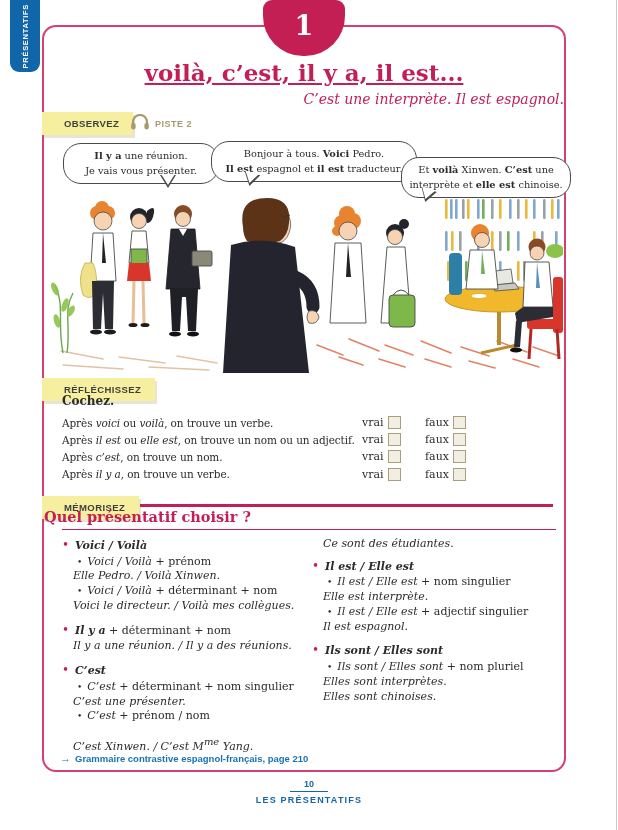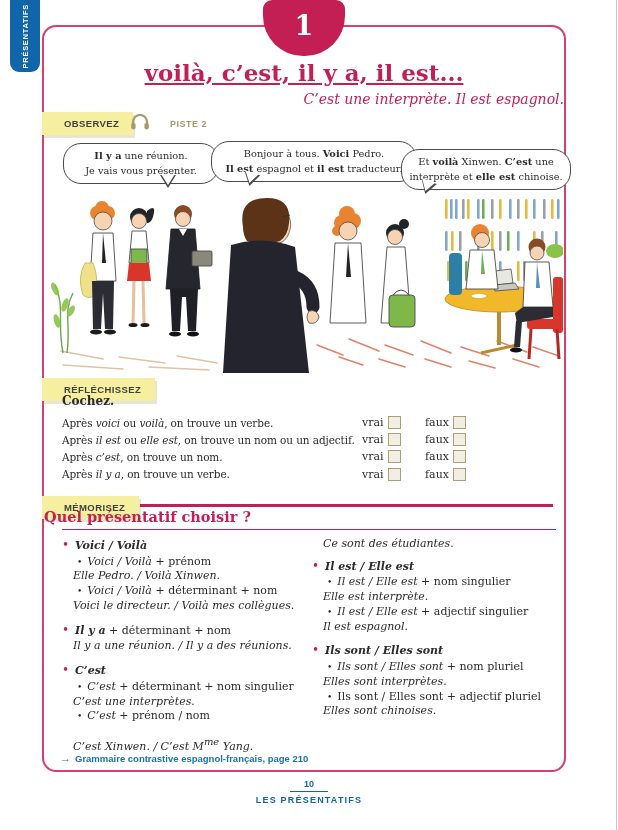--- a/index.html
+++ b/index.html
@@ -28,38 +28,38 @@
 
   
   .sticky{position:absolute;left:-2px;background:#f6efa0;color:#3f3f3f;
           font-family:"Liberation Sans",sans-serif;font-weight:bold;font-size:9.5px;
           letter-spacing:.4px;padding:6px 14px 6px 22px;
           box-shadow:2px 3px 0 rgba(120,110,40,.18);}
   .sticky-observe{top:85px;}
   .sticky-reflect{top:351px;}
   .sticky-memorize{top:469px;}
 
-  .piste{position:absolute;left:86px;top:86px;height:22px;display:flex;align-items:center;gap:20px;}
+  .piste{position:absolute;left:86px;top:86px;height:22px;display:flex;align-items:center;gap:5px;}
   .piste .label{color:#a89a6e;font-family:"Liberation Sans",sans-serif;font-weight:bold;
           font-size:9px;letter-spacing:.5px;}
 
   
   .illus{position:absolute;left:3px;top:114px;width:516px;height:232px;}
   .illus svg{position:absolute;left:0;top:52px;width:516px;height:180px;}
   .bubble{position:absolute;background:#fff;border:1.4px solid #4a4a4a;border-radius:18px;
           font-size:9.8px;line-height:1.5;text-align:center;padding:5px 4px;z-index:2;}
   .bubble::before{content:"";position:absolute;bottom:-13px;border:8px solid transparent;
           border-top:13px solid #4a4a4a;}
   .bubble::after{content:"";position:absolute;bottom:-9px;border:7px solid transparent;
           border-top:11px solid #fff;}
   .bubble.b1{left:16px;top:2px;width:146px;}
   .bubble.b1::before{left:96px;} .bubble.b1::after{left:97px;}
   .bubble.b2{left:164px;top:0;width:196px;}
   .bubble.b2::before{left:30px;transform:rotate(14deg);} .bubble.b2::after{left:31px;transform:rotate(14deg);}
-  .bubble.b3{left:354px;top:8px;width:160px;}
+  .bubble.b3{left:354px;top:16px;width:160px;}
   .bubble.b3::before{left:16px;transform:rotate(18deg);} .bubble.b3::after{left:17px;transform:rotate(18deg);}
 
   
   .cochez{position:absolute;left:18px;top:367px;font-weight:bold;font-size:12px;}
   .reflect-rows{position:absolute;left:18px;top:387px;right:14px;}
   .r-row{position:relative;height:17.2px;display:flex;align-items:center;}
   .stmt{font-size:10.5px;letter-spacing:-.1px;white-space:nowrap;}
   .vf{position:absolute;display:flex;align-items:center;}
   .vf.v{left:300px;} .vf.f{left:363px;}
   .vf-label{font-size:11px;}
@@ -368,41 +368,40 @@
           <div class="m-sub"><span class="dot">•</span><span><span class="i">Voici / Voilà</span><span> + déterminant + nom</span></span></div>
           <div class="m-ex"><span><span>Voici le directeur. / Voilà mes collègues.</span></span></div>
         </div>
         <div class="m-entry">
           <div class="m-head"><span class="dot-red">•</span><span><span class="b i">Il y a</span><span> + déterminant + nom</span></span></div>
           <div class="m-ex"><span><span>Il y a une réunion. / Il y a des réunions.</span></span></div>
         </div>
         <div class="m-entry">
           <div class="m-head"><span class="dot-red">•</span><span><span class="b i">C’est</span></span></div>
           <div class="m-sub"><span class="dot">•</span><span><span class="i">C’est</span><span> + déterminant + nom singulier</span></span></div>
-          <div class="m-ex"><span><span>C’est une interprètes.</span></span></div>
+          <div class="m-ex"><span><span>C’est une présenter.</span></span></div>
           <div class="m-sub"><span class="dot">•</span><span><span class="i">C’est</span><span> + prénom / nom</span></span></div>
           <div class="m-ex mt"><span><span>C’est Xinwen. / C’est M</span><span class="sup">me</span><span> Yang.</span></span></div>
         </div>
       </div>
     <div class="mem-col right">
         <div class="m-entry m-exonly">
           <div class="m-ex"><span><span>Ce sont des étudiantes.</span></span></div>
         </div>
         <div class="m-entry">
           <div class="m-head"><span class="dot-red">•</span><span><span class="b i">Il est / Elle est</span></span></div>
           <div class="m-sub"><span class="dot">•</span><span><span class="i">Il est / Elle est</span><span> + nom singulier</span></span></div>
           <div class="m-ex"><span><span>Elle est interprète.</span></span></div>
           <div class="m-sub"><span class="dot">•</span><span><span class="i">Il est / Elle est</span><span> + adjectif singulier</span></span></div>
           <div class="m-ex"><span><span>Il est espagnol.</span></span></div>
         </div>
         <div class="m-entry">
           <div class="m-head"><span class="dot-red">•</span><span><span class="b i">Ils sont / Elles sont</span></span></div>
           <div class="m-sub"><span class="dot">•</span><span><span class="i">Ils sont / Elles sont</span><span> + nom pluriel</span></span></div>
           <div class="m-ex"><span><span>Elles sont interprètes.</span></span></div>
-          <div class="m-sub"><span class="dot">•</span><span><span>Ils sont / Elles sont + adjectif pluriel</span></span></div>
           <div class="m-ex"><span><span>Elles sont chinoises.</span></span></div>
         </div>
       </div>
 
     <div class="mem-ref">
       <span class="arrow">→</span>
       <span>Grammaire contrastive espagnol-français, page 210</span>
     </div>
   </div>
 

